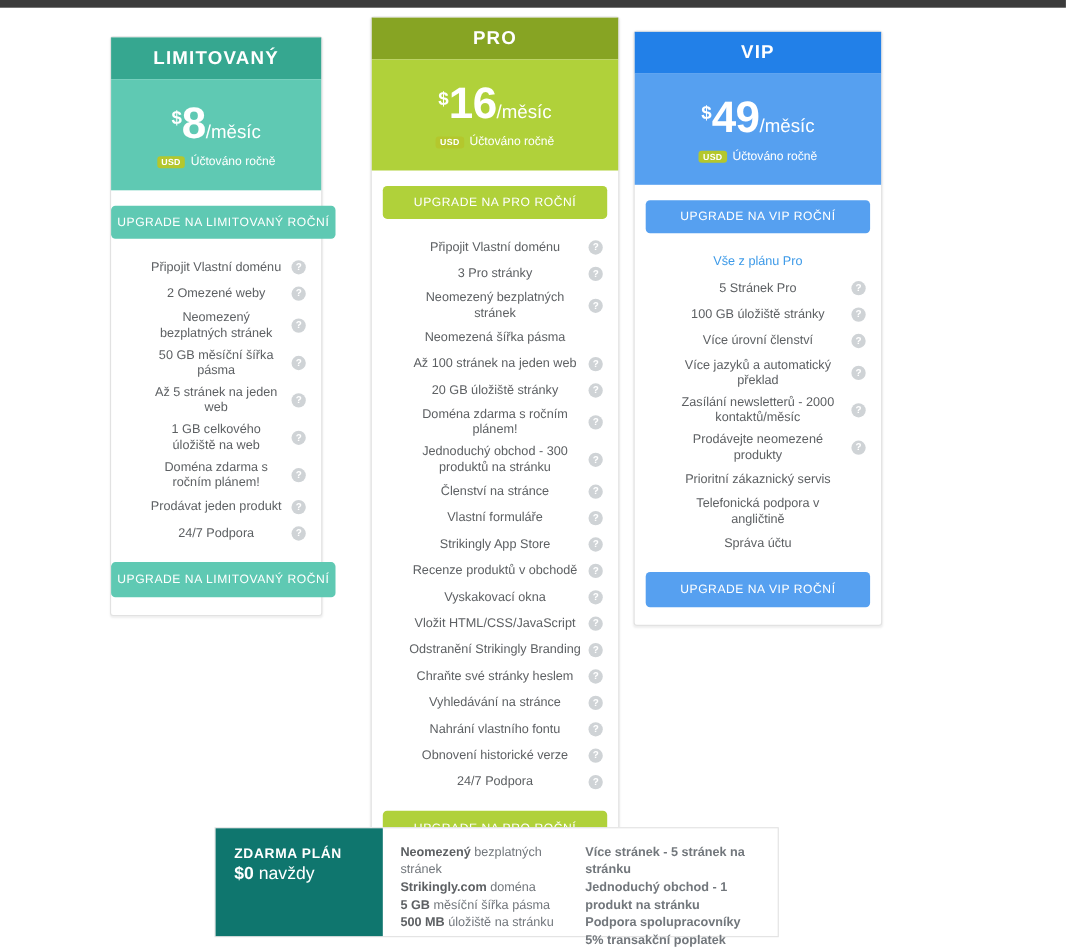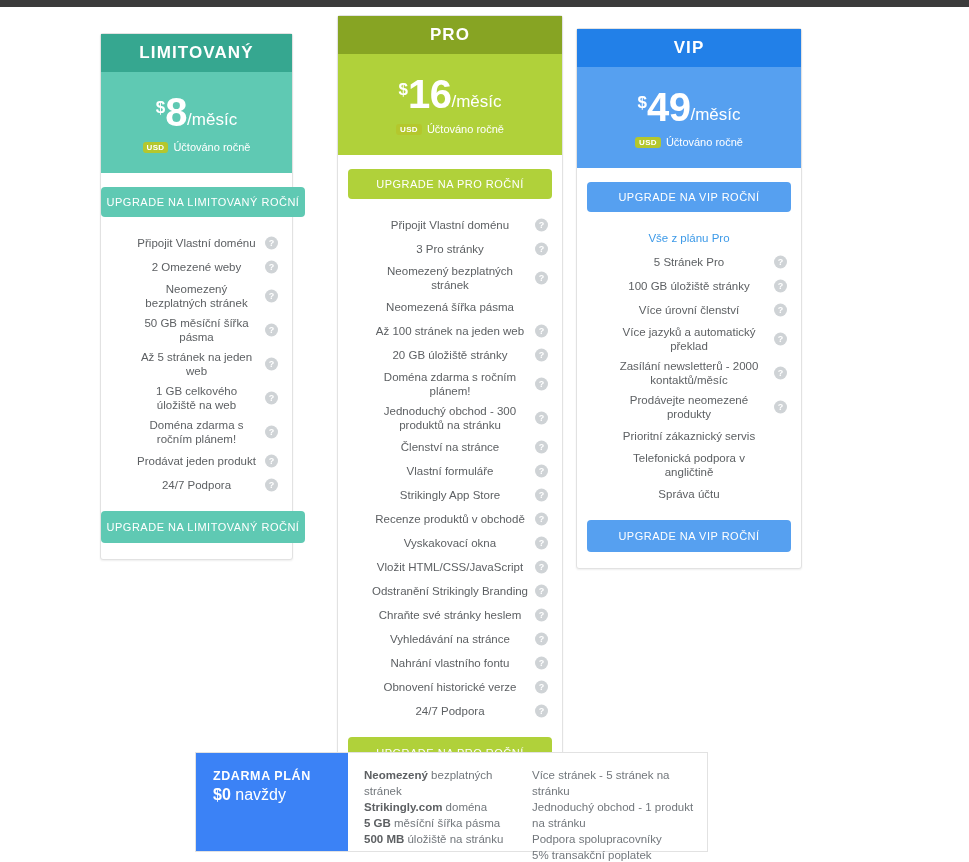--- a/index.html
+++ b/index.html
@@ -110,35 +110,35 @@
   #freeplan {
     position: absolute;
     left: 195px; top: 752px;
     width: 513px; height: 100px;
     background: #ffffff;
     border: 1px solid #e2e2e2;
     display: flex;
   }
   #free-left {
     width: 152px;
-    background: #3b82f6;
+    background: #0f766e;
     color: #ffffff;
     padding: 16px 0 0 17px;
   }
   #free-title { font-size: 12.5px; font-weight: bold; letter-spacing: 0.6px; }
   #free-price { font-size: 16px; margin-top: 3px; }
   #free-price b { font-weight: bold; }
   .free-col {
     padding: 14px 0 0 16px;
     font-size: 11.5px;
     line-height: 16px;
     color: #72777c;
   }
   .free-col.c1 { width: 168px; }
-  .free-col.c2 { width: 190px; }
+  .free-col.c2 { width: 190px; font-weight: bold; }
   .free-col b { color: #5d6063; font-weight: bold; }
 </style>
 </head>
 <body>
 
 <div id="topbar"></div>
 <div id="stage">
   <div id="plans-root">
       <div class="plan" style="left: 100px; top: 33px; width: 193px;">
         <div class="plan-head" style="background: rgb(54, 167, 144);">LIMITOVANÝ</div>

